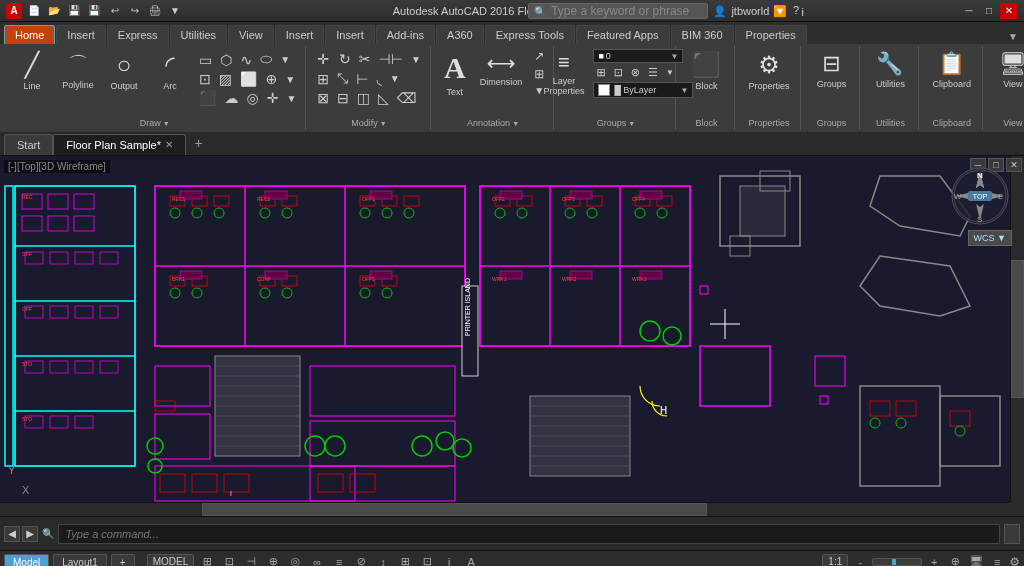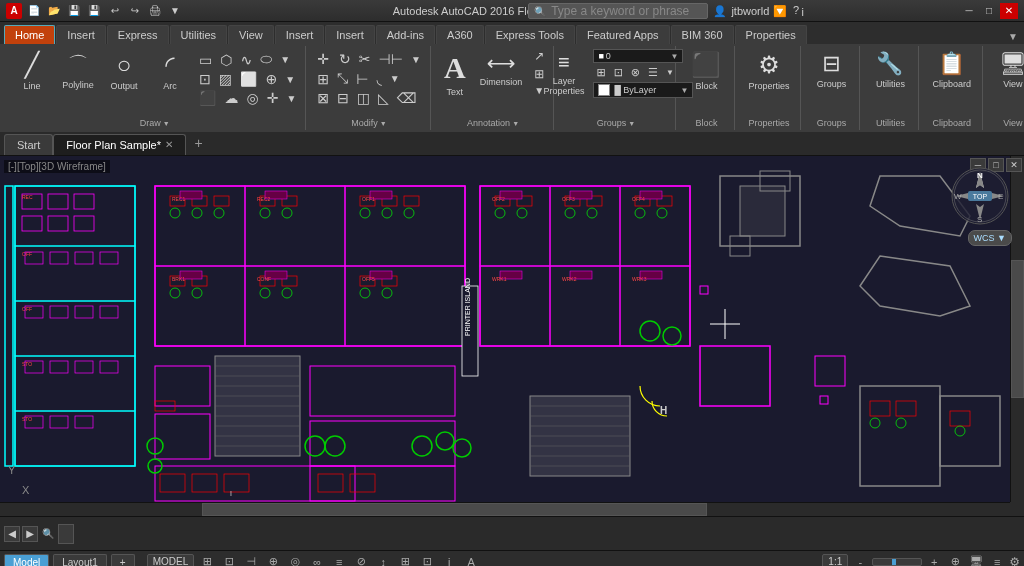--- a/index.html
+++ b/index.html
@@ -159,21 +159,21 @@
 
     
     #wcs-btn {
       position: absolute;
       top: 74px;
       right: 12px;
       background: #4a4a4a;
       color: #adf;
       font-size: 9px;
       padding: 2px 5px;
-      border-radius: 7px;
+      border-radius: 0;
       cursor: pointer;
       z-index: 10;
       border: 1px solid #666;
     }
 
     
     #viewport-controls {
       position: absolute;
       top: 2px;
       right: 2px;
@@ -952,20 +952,21 @@
   <div id="wcs-btn">WCS ▼</div>
 
 </div>
 
 <div id="command-area">
   <div class="nav-arrows">
     <div class="nav-btn">◀</div>
     <div class="nav-btn">▶</div>
   </div>
   <div style="font-size:10px;color:#888;">🔍</div>
+  <input type="text" id="command-input" placeholder="Type a command..." style="">
   <div id="command-scroll"></div>
 </div>
 
 <div id="statusbar">
   <div class="status-tab active">Model</div>
   <div class="status-tab">Layout1</div>
   <div class="status-tab">+</div>
 
   <div style="margin-left:8px;display:flex;align-items:center;gap:4px;color:#aaa;">
     <div class="status-btn">MODEL</div>

